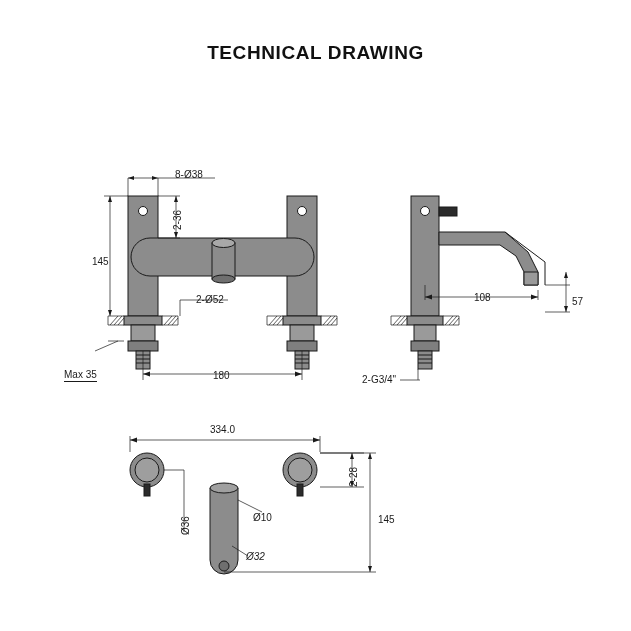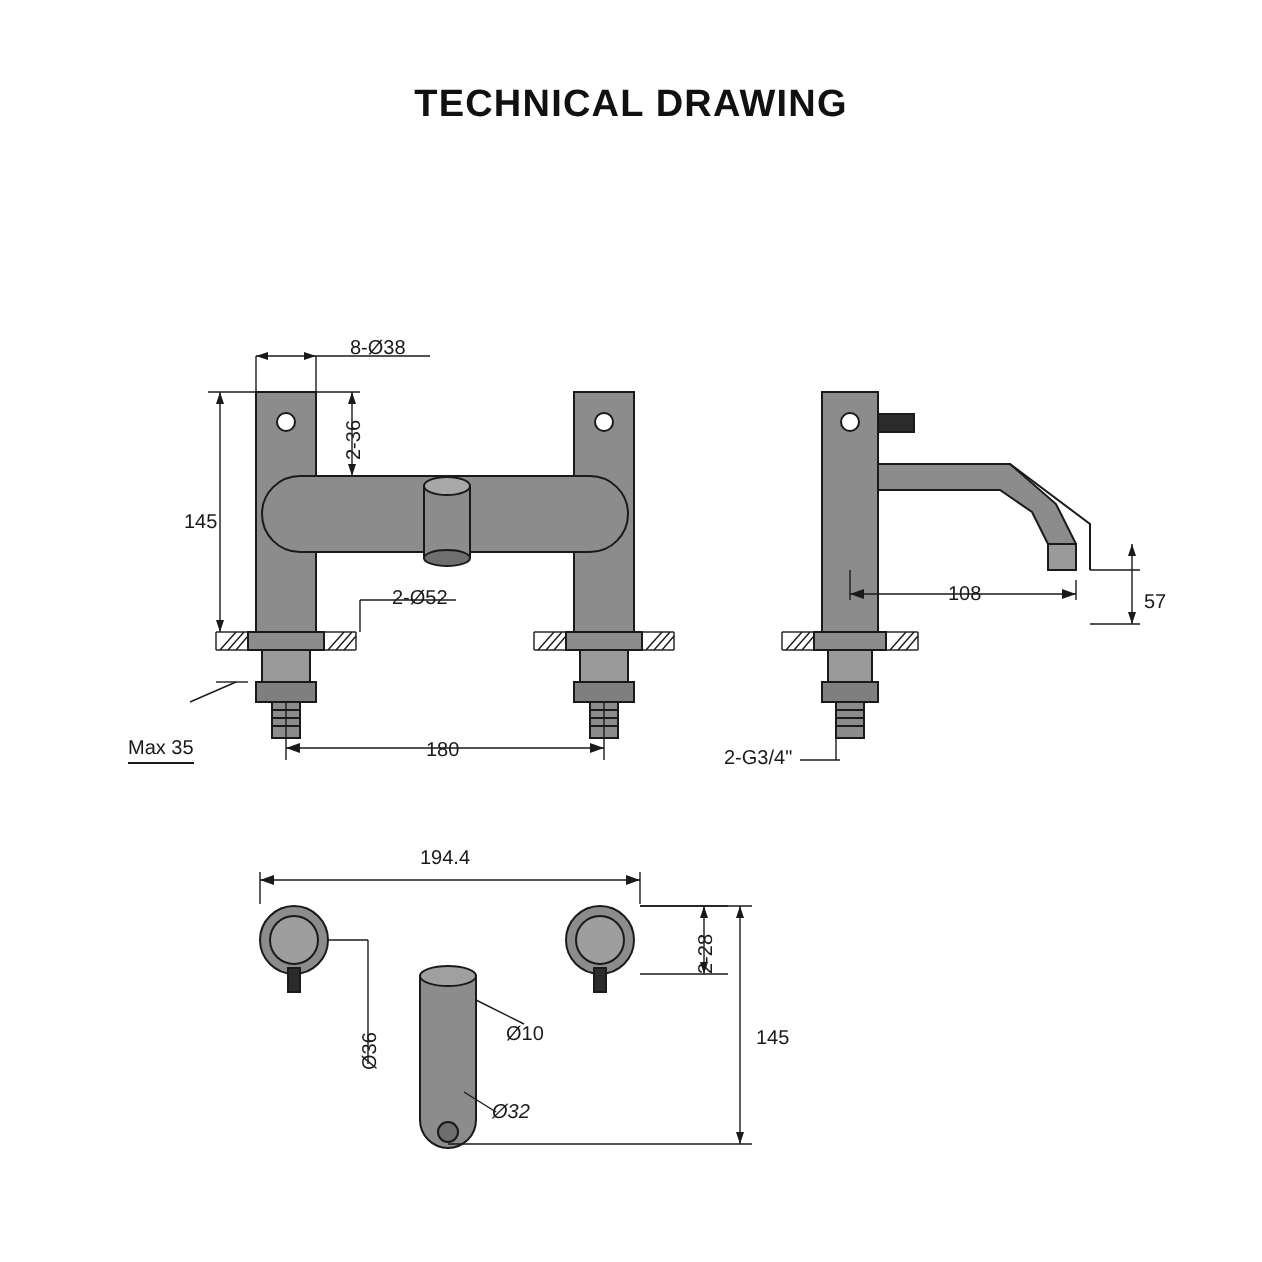--- a/index.html
+++ b/index.html
@@ -256,20 +256,20 @@
   <div class="dim-label rot90" style="left:172px; top:230px;">2-36</div>
   <div class="dim-label" style="left:92px; top:256px;">145</div>
   <div class="dim-label" style="left:180px; top:294px;margin-left:16px;">2-Ø52</div>
   <div class="dim-label underline" style="left:64px; top:345px;margin-top:24px;">Max 35</div>
   <div class="dim-label" style="left:213px; top:370px;">180</div>
 
   <div class="dim-label" style="left:474px; top:292px;">108</div>
   <div class="dim-label" style="left:572px; top:296px;">57</div>
   <div class="dim-label" style="left:362px; top:374px;">2-G3/4"</div>
 
-  <div class="dim-label" style="left:210px; top:424px;">194.4</div>
+  <div class="dim-label" style="left:210px; top:424px;">334.0</div>
   <div class="dim-label rot90" style="left:348px; top:487px;">2-28</div>
   <div class="dim-label rot90" style="left:180px; top:535px;">Ø36</div>
   <div class="dim-label" style="left:253px; top:512px;">Ø10</div>
   <div class="dim-label" style="left:378px; top:514px;">145</div>
   <div class="dim-label" style="left:246px; top:551px;font-style:italic;">Ø32</div>
 
 </div>
 
 </body></html>

